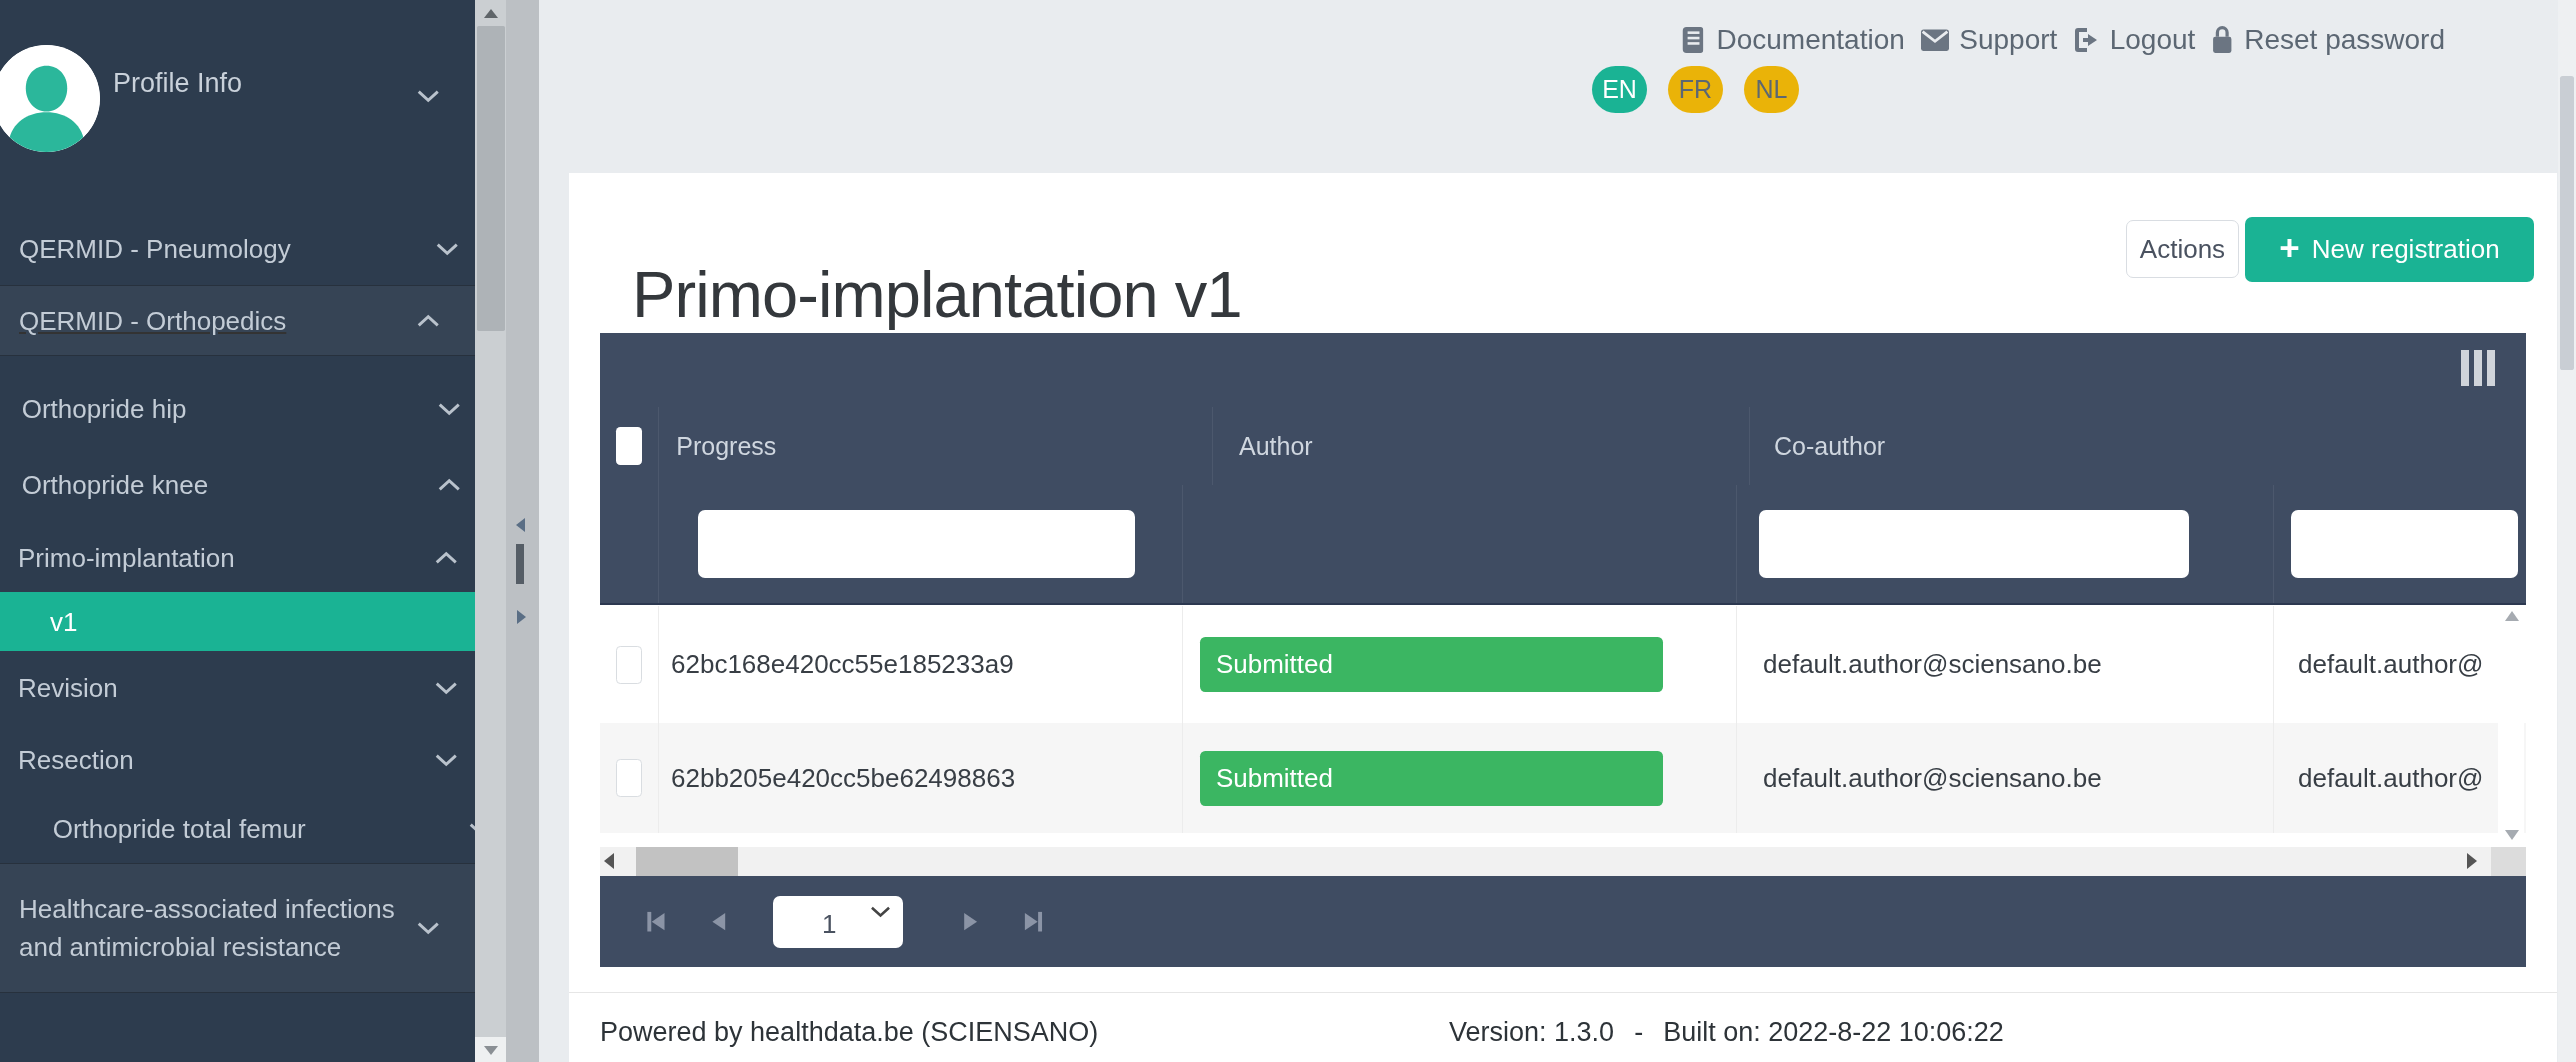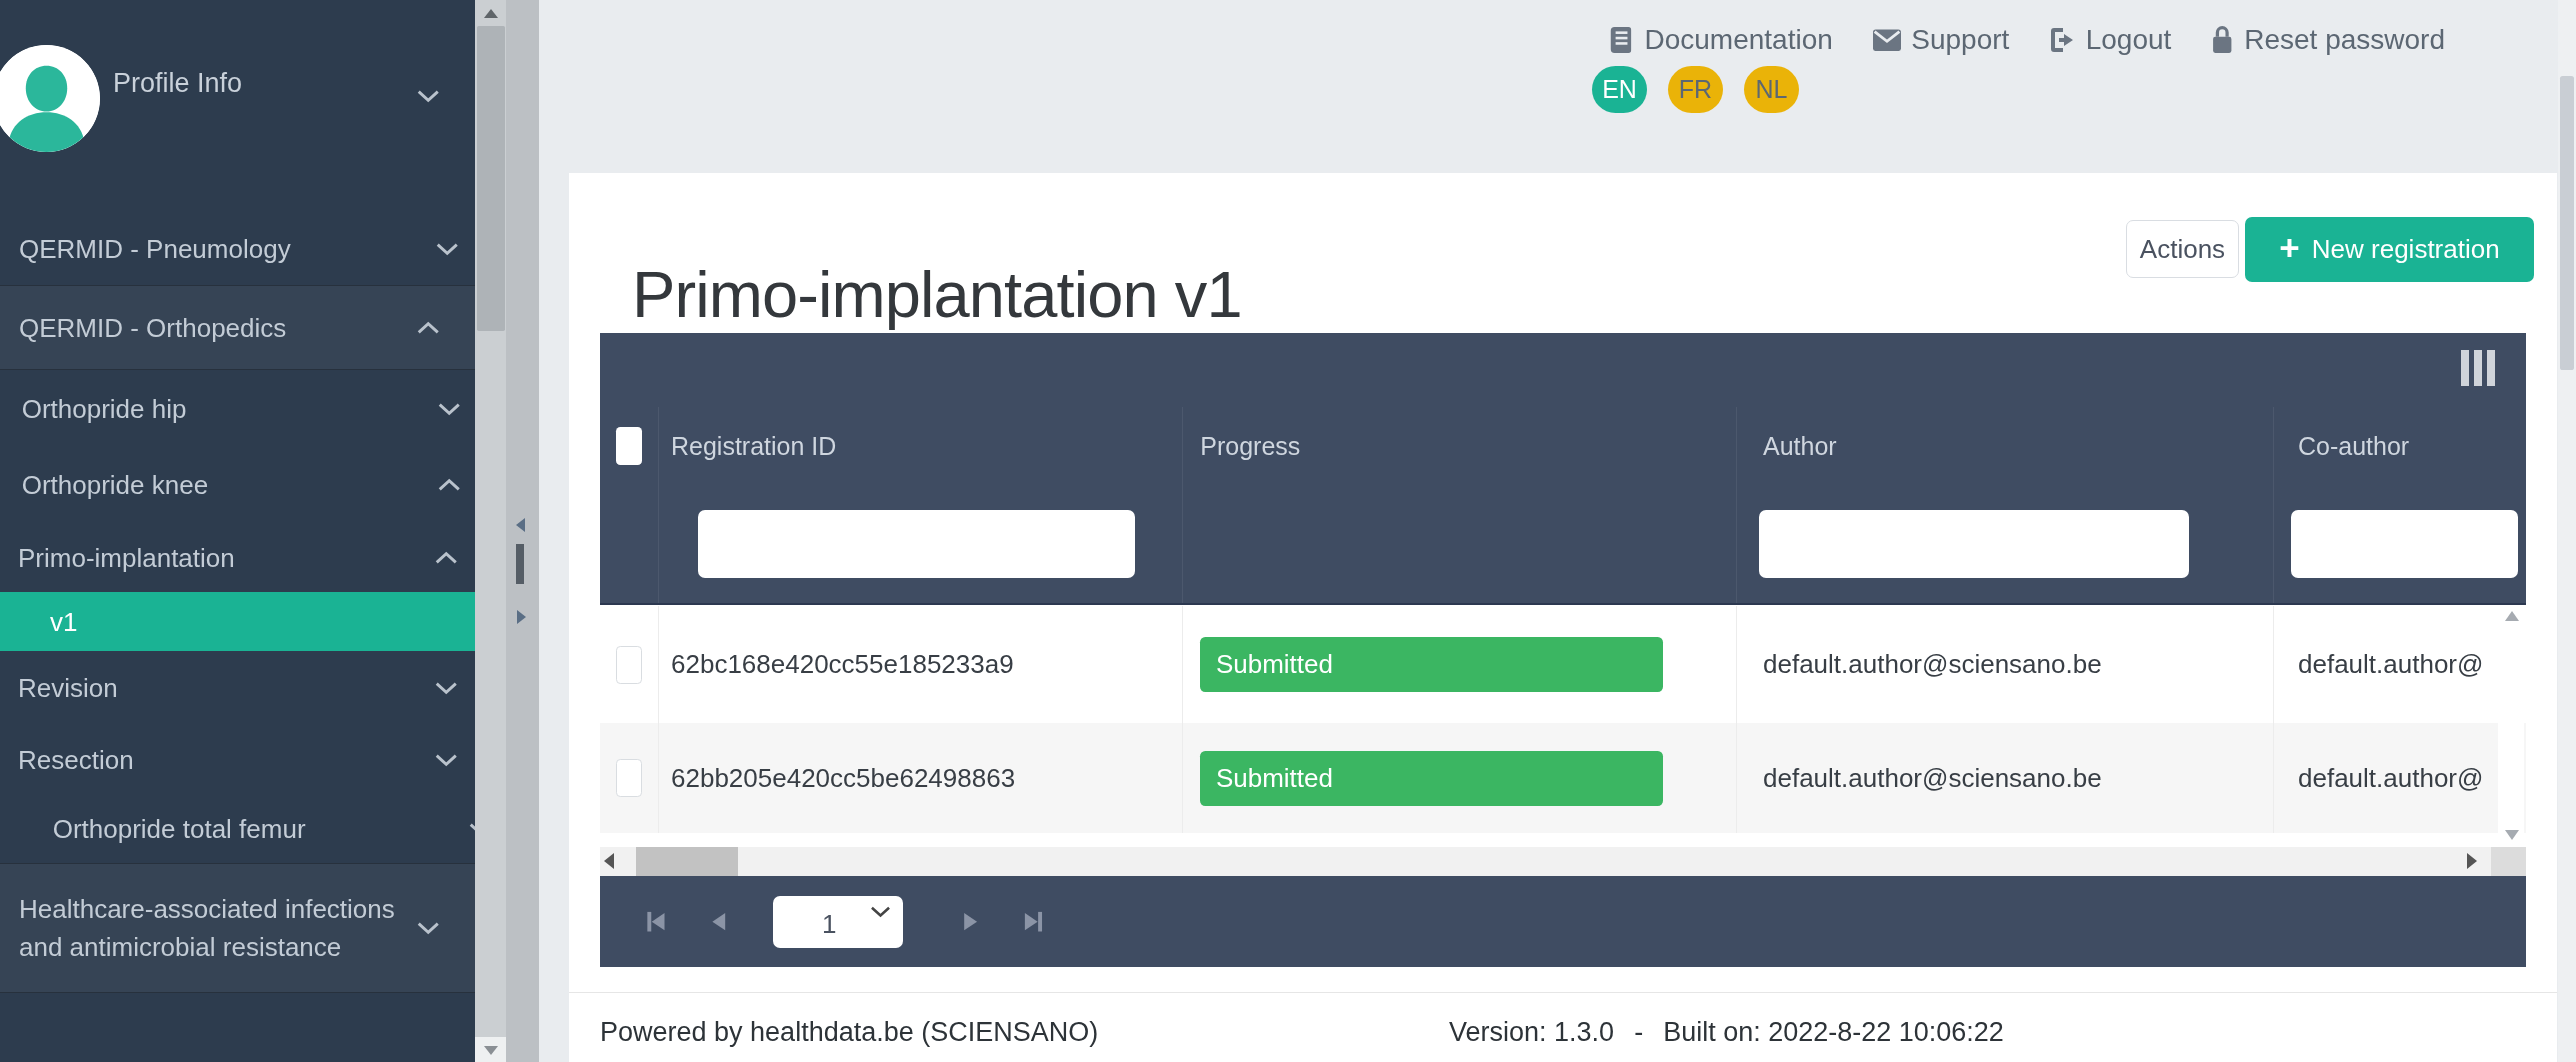--- a/index.html
+++ b/index.html
@@ -30,21 +30,21 @@
   .sb-thumb{position:absolute;left:1.7px;top:26px;width:28px;height:305px;background:#aeb3b7;border-radius:1.7px;}
   .sb-bottom{background:#eef0f1;bottom:0;}
 
   
   .splitter{position:absolute;left:506px;top:0;width:33px;height:1063px;background:#bcc0c4;cursor:col-resize;}
   .sp-left{position:absolute;left:9.5px;top:518px;width:0;height:0;border-top:7.8px solid transparent;border-bottom:7.8px solid transparent;border-right:9.5px solid #5a6e85;}
   .sp-bar{position:absolute;left:10.4px;top:544px;width:7.8px;height:40px;background:#555d66;}
   .sp-right{position:absolute;left:11.3px;top:610px;width:0;height:0;border-top:7.8px solid transparent;border-bottom:7.8px solid transparent;border-left:9.5px solid #5a6e85;}
 
   
-  .topbar-links{position:absolute;top:14px;right:131px;height:52px;display:flex;align-items:center;gap:40px;}
+  .topbar-links{position:absolute;top:14px;right:131px;height:52px;display:flex;align-items:center;gap:16px;}
   .tlink{display:flex;align-items:center;gap:10.4px;color:#5c6773;font-size:28px;cursor:pointer;}
   .tlink svg{fill:#6b7582;}
   .langs{position:absolute;left:1592px;top:66px;display:flex;gap:21px;}
   .lang{width:55px;height:47px;border-radius:24px;background:#eab308;display:flex;align-items:center;justify-content:center;
         font-size:25px;color:#5c6773;cursor:pointer;}
   .lang.active{background:#1ab394;color:#fff;}
 
   
   .container{position:absolute;left:569px;top:173px;width:1988px;height:890px;background:#fff;}
   .page-title{position:absolute;left:632px;top:213px;font-size:65px;font-weight:200;color:#34383c;letter-spacing:-0.9px;}
@@ -138,21 +138,21 @@
     </div>
 
     <div class="si ind0" style="top:212px;height:73px;">
       <span class="si-label">QERMID - Pneumology</span>
       <span class="chev">
           <svg width="22.5" height="14" viewBox="0 0 26 16">
             <polyline points="2,3 13,13 24,3"></polyline>
           </svg>
         </span>
     </div>
-    <div class="si ind0 sec" style="top:285px;height:85px;box-sizing:border-box;">
+    <div class="si ind0 sec" style="top:285px;height:71px;box-sizing:border-box;text-decoration:underline;">
       <span class="si-label">QERMID - Orthopedics</span>
       <span class="chev">
           <svg width="22.5" height="14" viewBox="0 0 26 16">
             <polyline points="2,13 13,3 24,13"></polyline>
           </svg>
         </span>
     </div>
     <div class="si ind1" style="top:371px;height:76px;">
       <span class="si-label">Orthopride hip</span>
       <span class="chev">
@@ -286,23 +286,20 @@
           <span></span>
           <span></span>
           <span></span>
         </div>
     </div>
 
     <div class="t-row t-head">
       <div class="cell c-cb">
           <span class="cb"></span>
         </div>
-      <div class="cell c-id">
-          <span class="h-label">Registration ID</span>
-        </div>
       <div class="cell c-prog">
           <span class="h-label">Progress</span>
         </div>
       <div class="cell c-auth">
           <span class="h-label">Author</span>
         </div>
       <div class="cell c-co">
           <span class="h-label">Co-author</span>
         </div>
     </div>

